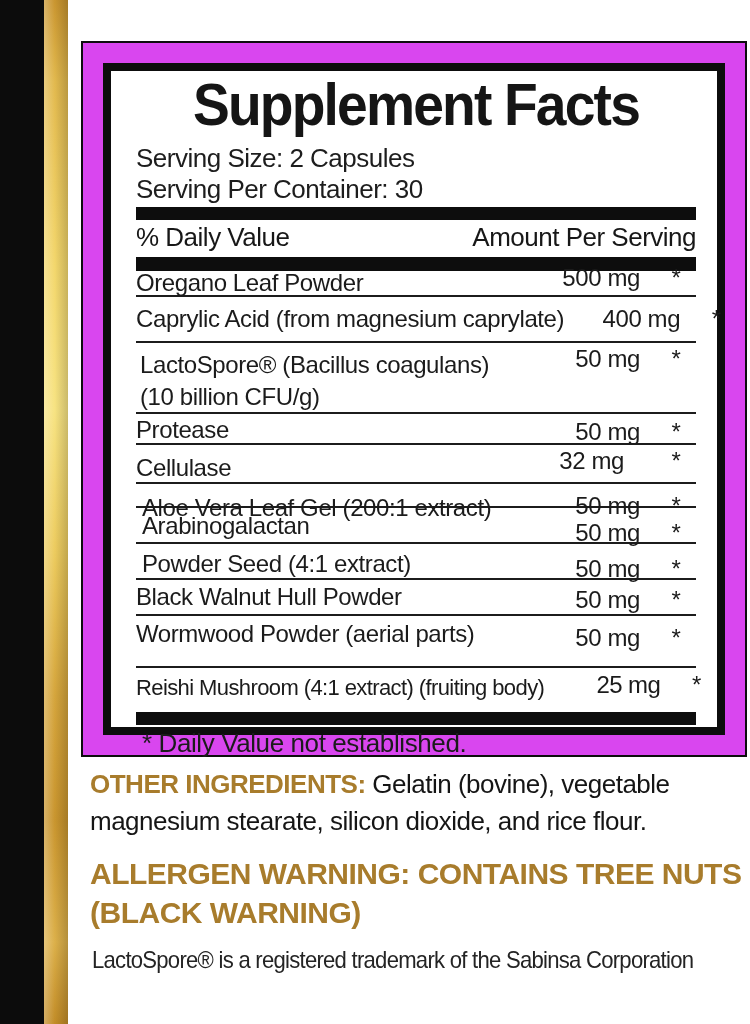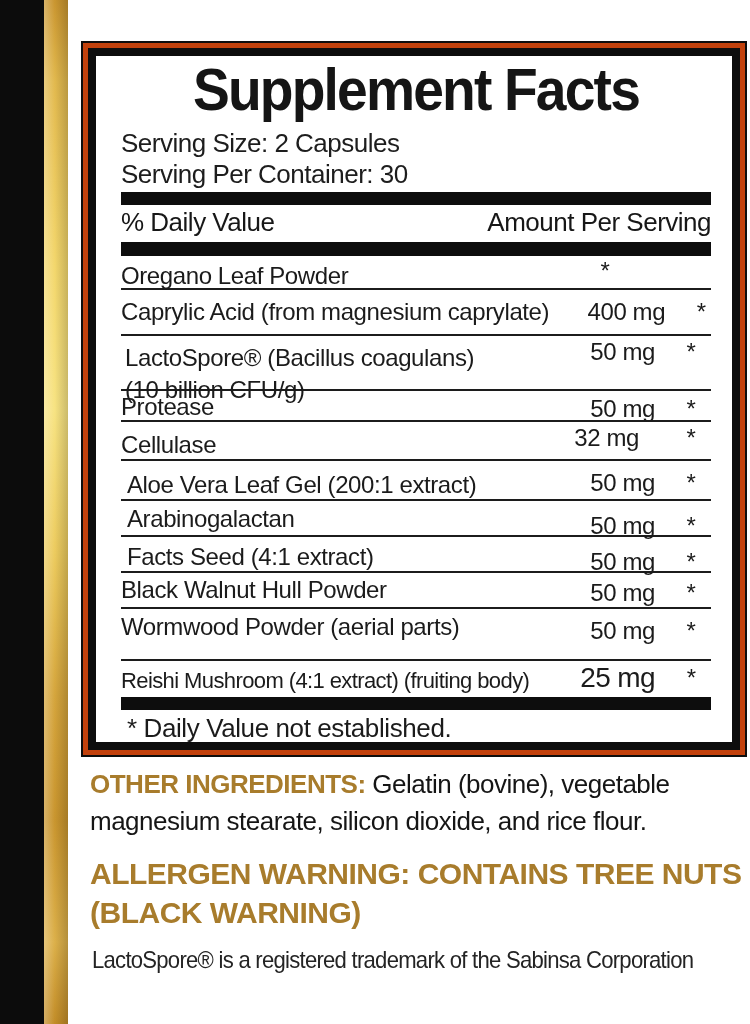--- a/index.html
+++ b/index.html
@@ -16,56 +16,56 @@
     background:linear-gradient(180deg,#c9952f 0%,#e2b94e 8%,#f3d76c 26%,#f7e382 40%,
       #eccb5e 54%,#d5a53c 68%,#c9952e 80%,#dcb04a 92%,#c28c27 100%);
   }
   .edge-gold::after{
     content:"";position:absolute;inset:0;
     background:linear-gradient(90deg,rgba(255,255,255,.28) 0%,rgba(255,255,255,0) 45%,rgba(0,0,0,.18) 100%);
   }
   
   .facts-outer{
     position:absolute;left:81px;top:41px;width:666px;height:716px;
-    box-sizing:border-box;border:2px solid #0d0d0d;padding:5px;background:#c2410c;
+    box-sizing:border-box;border:2px solid #0d0d0d;padding:20px;background:#d946ef;
   }
   .facts-inner{
     box-sizing:border-box;width:100%;height:100%;
     border:8px solid #0d0d0d;position:relative;background:#fff;
   }
   .band{position:absolute;left:25px;right:21px;}
   .title{
     top:2px;text-align:center;font-weight:bold;font-size:60px;line-height:64px;
     letter-spacing:-2px;color:#151515;transform:scaleX(0.92);white-space:nowrap;
   }
   .serv{font-size:26px;letter-spacing:-0.5px;color:#1d1d1d;white-space:nowrap;}
   .serv1{top:72px;}
   .serv2{top:103px;}
   .thickbar{background:#0d0d0d;}
   .bar1{top:136px;height:13px;}
   .bar2{top:186px;height:14px;}
   .bar3{top:641px;height:13px;}
   .hdr{top:151px;display:flex;justify-content:space-between;font-size:26px;letter-spacing:-0.5px;color:#171717;}
-  .rows{top:200px;}
+  .rows{top:192px;}
   .row{
     display:grid;grid-template-columns:1fr 116px 56px;align-items:start;
     box-sizing:border-box;border-bottom:2px solid #1c1c1c;
     font-size:24px;letter-spacing:-0.4px;line-height:28px;color:#1b1b1b;
   }
   .row:last-child{border-bottom:none;}
   .name{white-space:nowrap;}
   .amt{display:block;text-align:right;white-space:nowrap;}
   .ast{display:block;text-align:center;padding-left:16px;}
   .r1{height:34px;padding-top:6px;}
   .r2{height:46px;padding-top:8px;}
-  .r3{height:55px;padding-top:6px;}
+  .r3{height:71px;padding-top:6px;}
   .r3 .name{line-height:32px;}
   .r4{height:31px;padding-top:2px;}
   .r5{height:39px;padding-top:9px;gap:16px;}
-  .r6{height:40px;padding-top:10px;}
+  .r6{height:24px;padding-top:10px;}
   .r7{height:36px;padding-top:4px;}
   .r8{height:36px;padding-top:6px;}
   .r9{height:36px;padding-top:3px;}
   .r10{height:52px;padding-top:4px;}
   .r11{height:34px;padding-top:6px;font-size:22px;letter-spacing:-0.6px;}
   .pl4{padding-left:4px;}
   .pl6{padding-left:6px;}
   .footnote{top:657px;font-size:26px;letter-spacing:-0.4px;padding-left:6px;color:#1b1b1b;}
   
   .other{
@@ -102,20 +102,21 @@
       <span>% Daily Value</span>
       <span>Amount Per Serving</span>
     </div>
 
     <div class="band thickbar bar2"></div>
 
     <div class="band rows">
 
       <div class="row r1">
         <span class="name">Oregano Leaf Powder</span>
+        <span class="amt" style="transform:translateY(-5px)">500 mg</span>
         <span class="ast" style="transform:translateY(-5px)">*</span>
       </div>
 
       <div class="row r2">
         <span class="name">Caprylic Acid (from magnesium caprylate)</span>
         <span class="amt">400 mg</span>
         <span class="ast">*</span>
       </div>
 
       <div class="row r3">
@@ -142,40 +143,40 @@
         <span class="ast" style="transform:translateY(-2px)">*</span>
       </div>
 
       <div class="row r7">
         <span class="name pl6">Arabinogalactan</span>
         <span class="amt" style="transform:translateY(7px)">50 mg</span>
         <span class="ast" style="transform:translateY(7px)">*</span>
       </div>
 
       <div class="row r8">
-        <span class="name pl6">Facts Seed (4:1 extract)</span>
+        <span class="name pl6">Powder Seed (4:1 extract)</span>
         <span class="amt" style="transform:translateY(5px)">50 mg</span>
         <span class="ast" style="transform:translateY(5px)">*</span>
       </div>
 
       <div class="row r9">
         <span class="name">Black Walnut Hull Powder</span>
         <span class="amt" style="transform:translateY(3px)">50 mg</span>
         <span class="ast" style="transform:translateY(3px)">*</span>
       </div>
 
       <div class="row r10">
         <span class="name">Wormwood Powder (aerial parts)</span>
         <span class="amt" style="transform:translateY(4px)">50 mg</span>
         <span class="ast" style="transform:translateY(4px)">*</span>
       </div>
 
       <div class="row r11">
         <span class="name">Reishi Mushroom (4:1 extract) (fruiting body)</span>
-        <span class="amt" style="transform:translateY(-3px);font-size:28px;">25 mg</span>
+        <span class="amt" style="transform:translateY(-3px);font-size:24px;">25 mg</span>
         <span class="ast" style="transform:translateY(-3px);font-size:24px;">*</span>
       </div>
 
     </div>
 
     <div class="band thickbar bar3"></div>
     <div class="band footnote">* Daily Value not established.</div>
 
   </div>
 </div>

